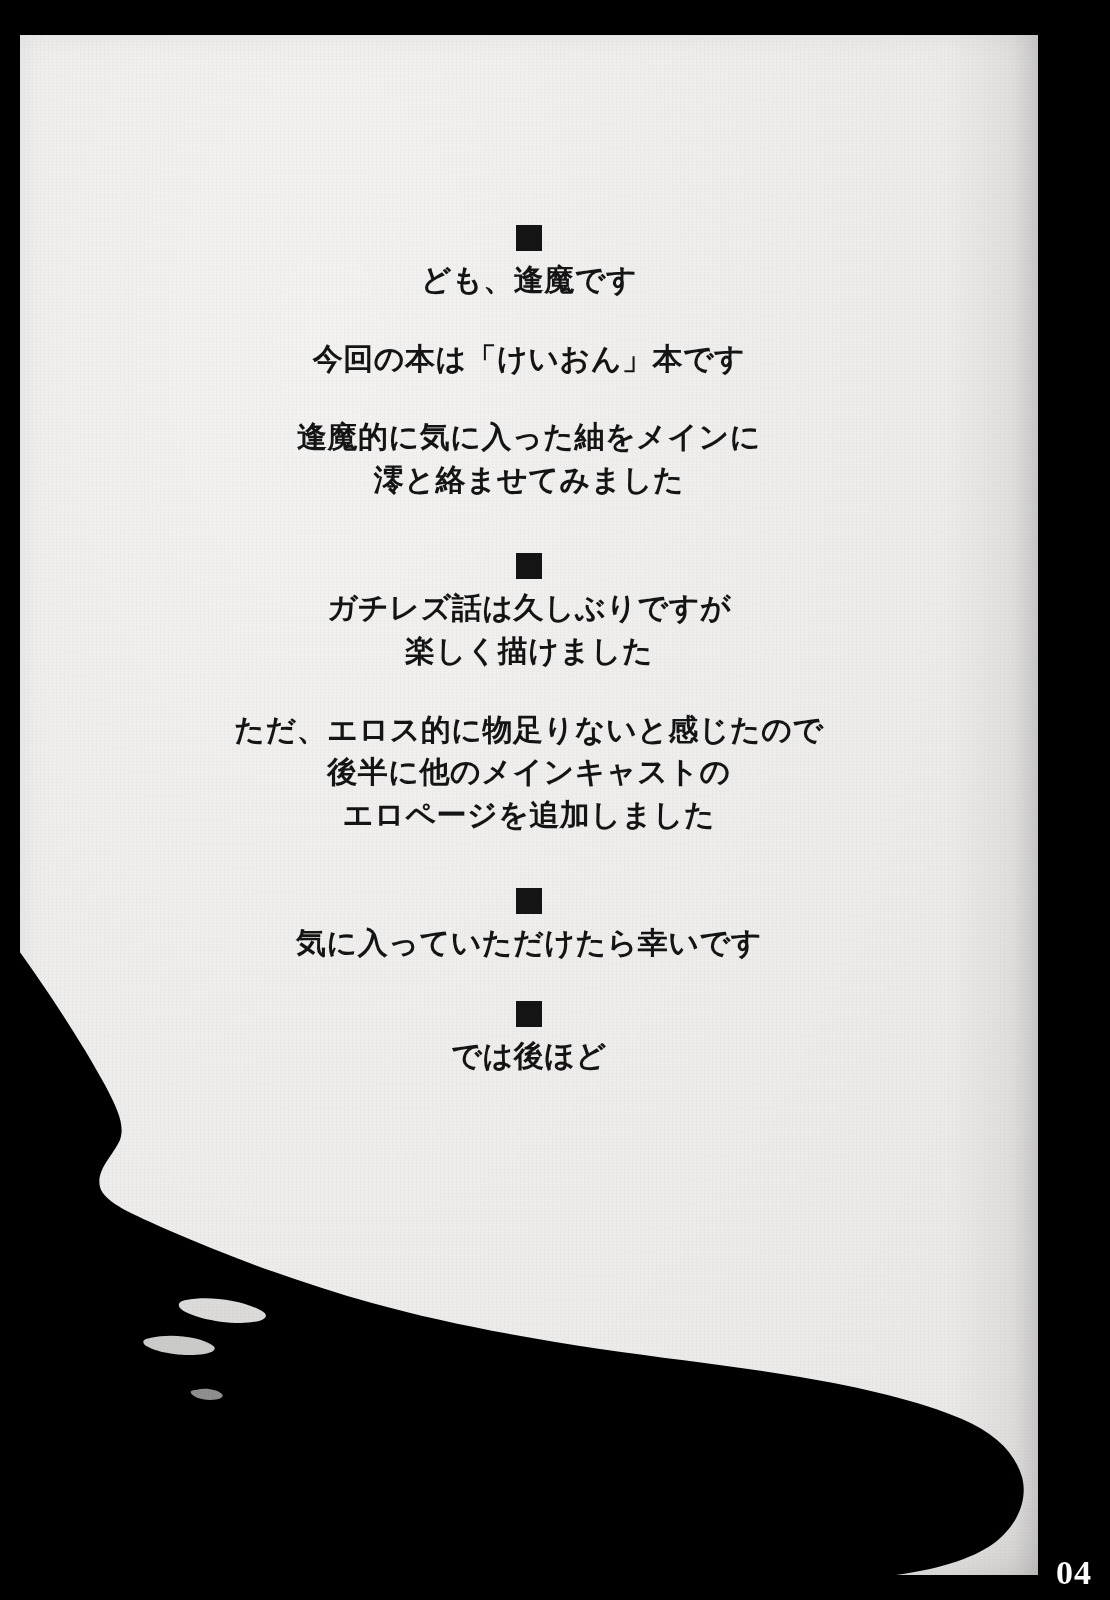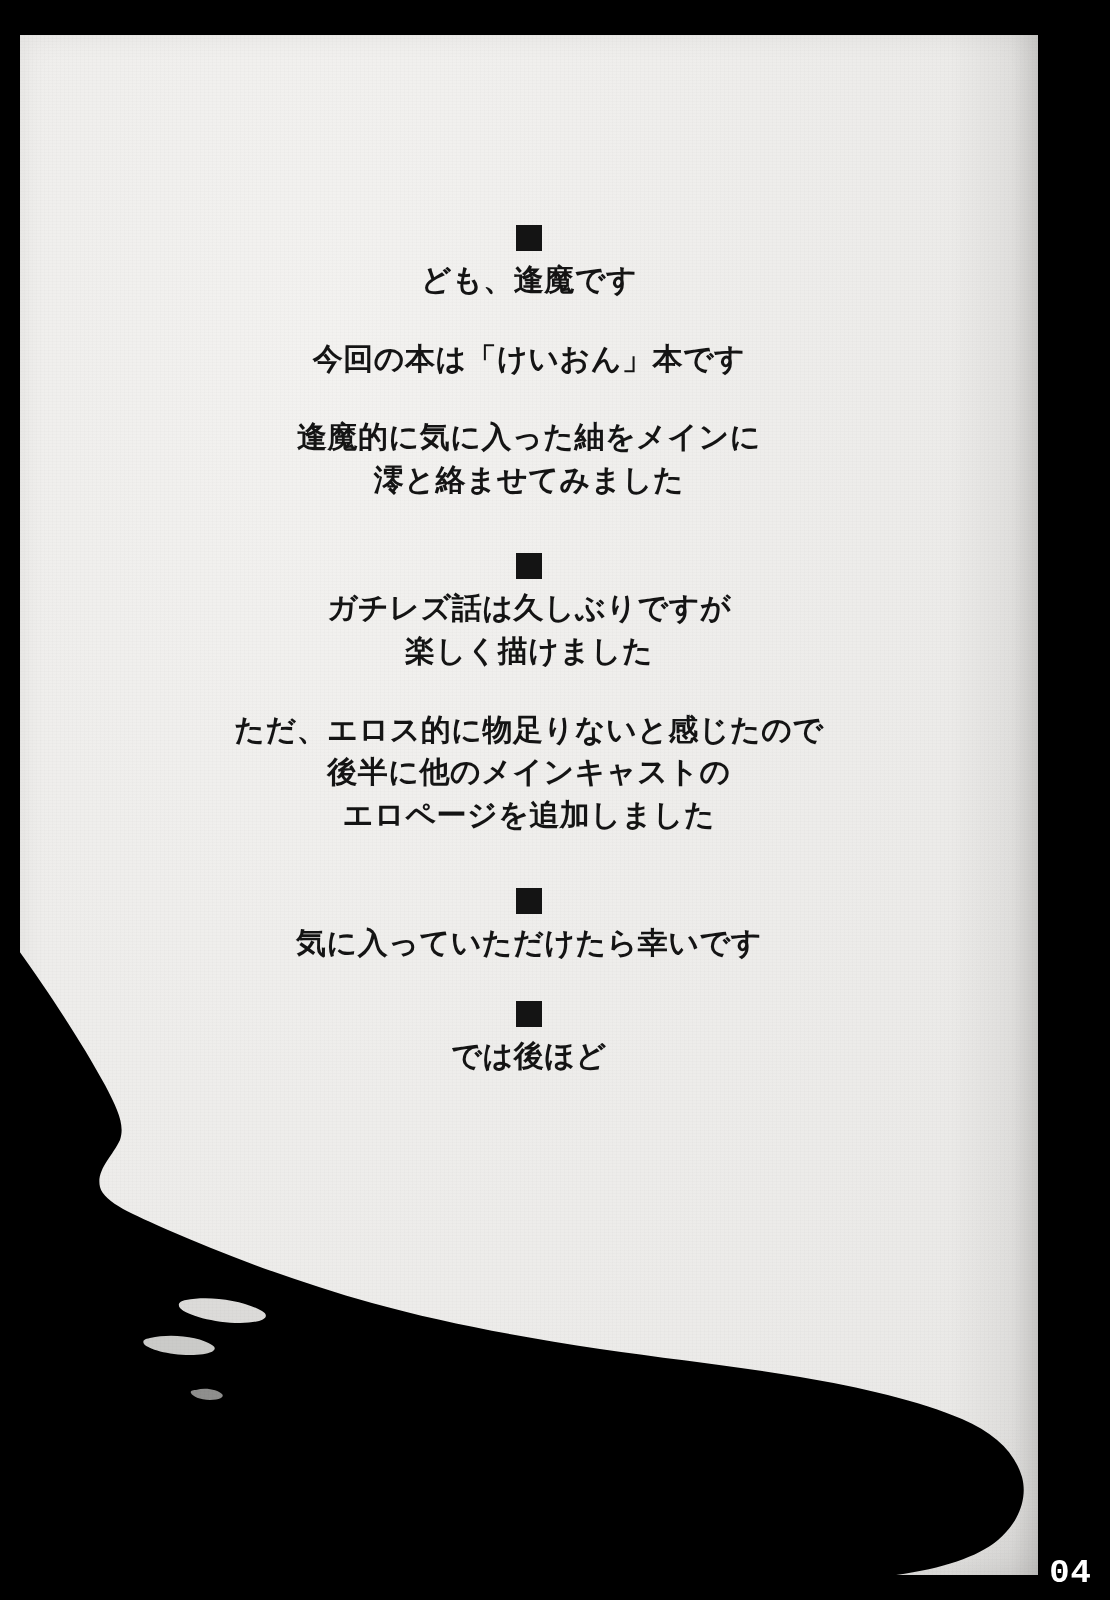--- a/index.html
+++ b/index.html
@@ -112,21 +112,21 @@
 
   
   .page-number {
     position: absolute;
     right: 18px;
     bottom: 8px;
     color: #ffffff;
     font-size: 34px;
     font-weight: bold;
     letter-spacing: 1px;
-    font-family: Liberation Mono, monospace;
+    font-family: Liberation Serif, serif;
   }
 </style>
 </head>
 <body>
 
 <div class="page">
 
   <div class="paper">
 
     <div class="afterword">

